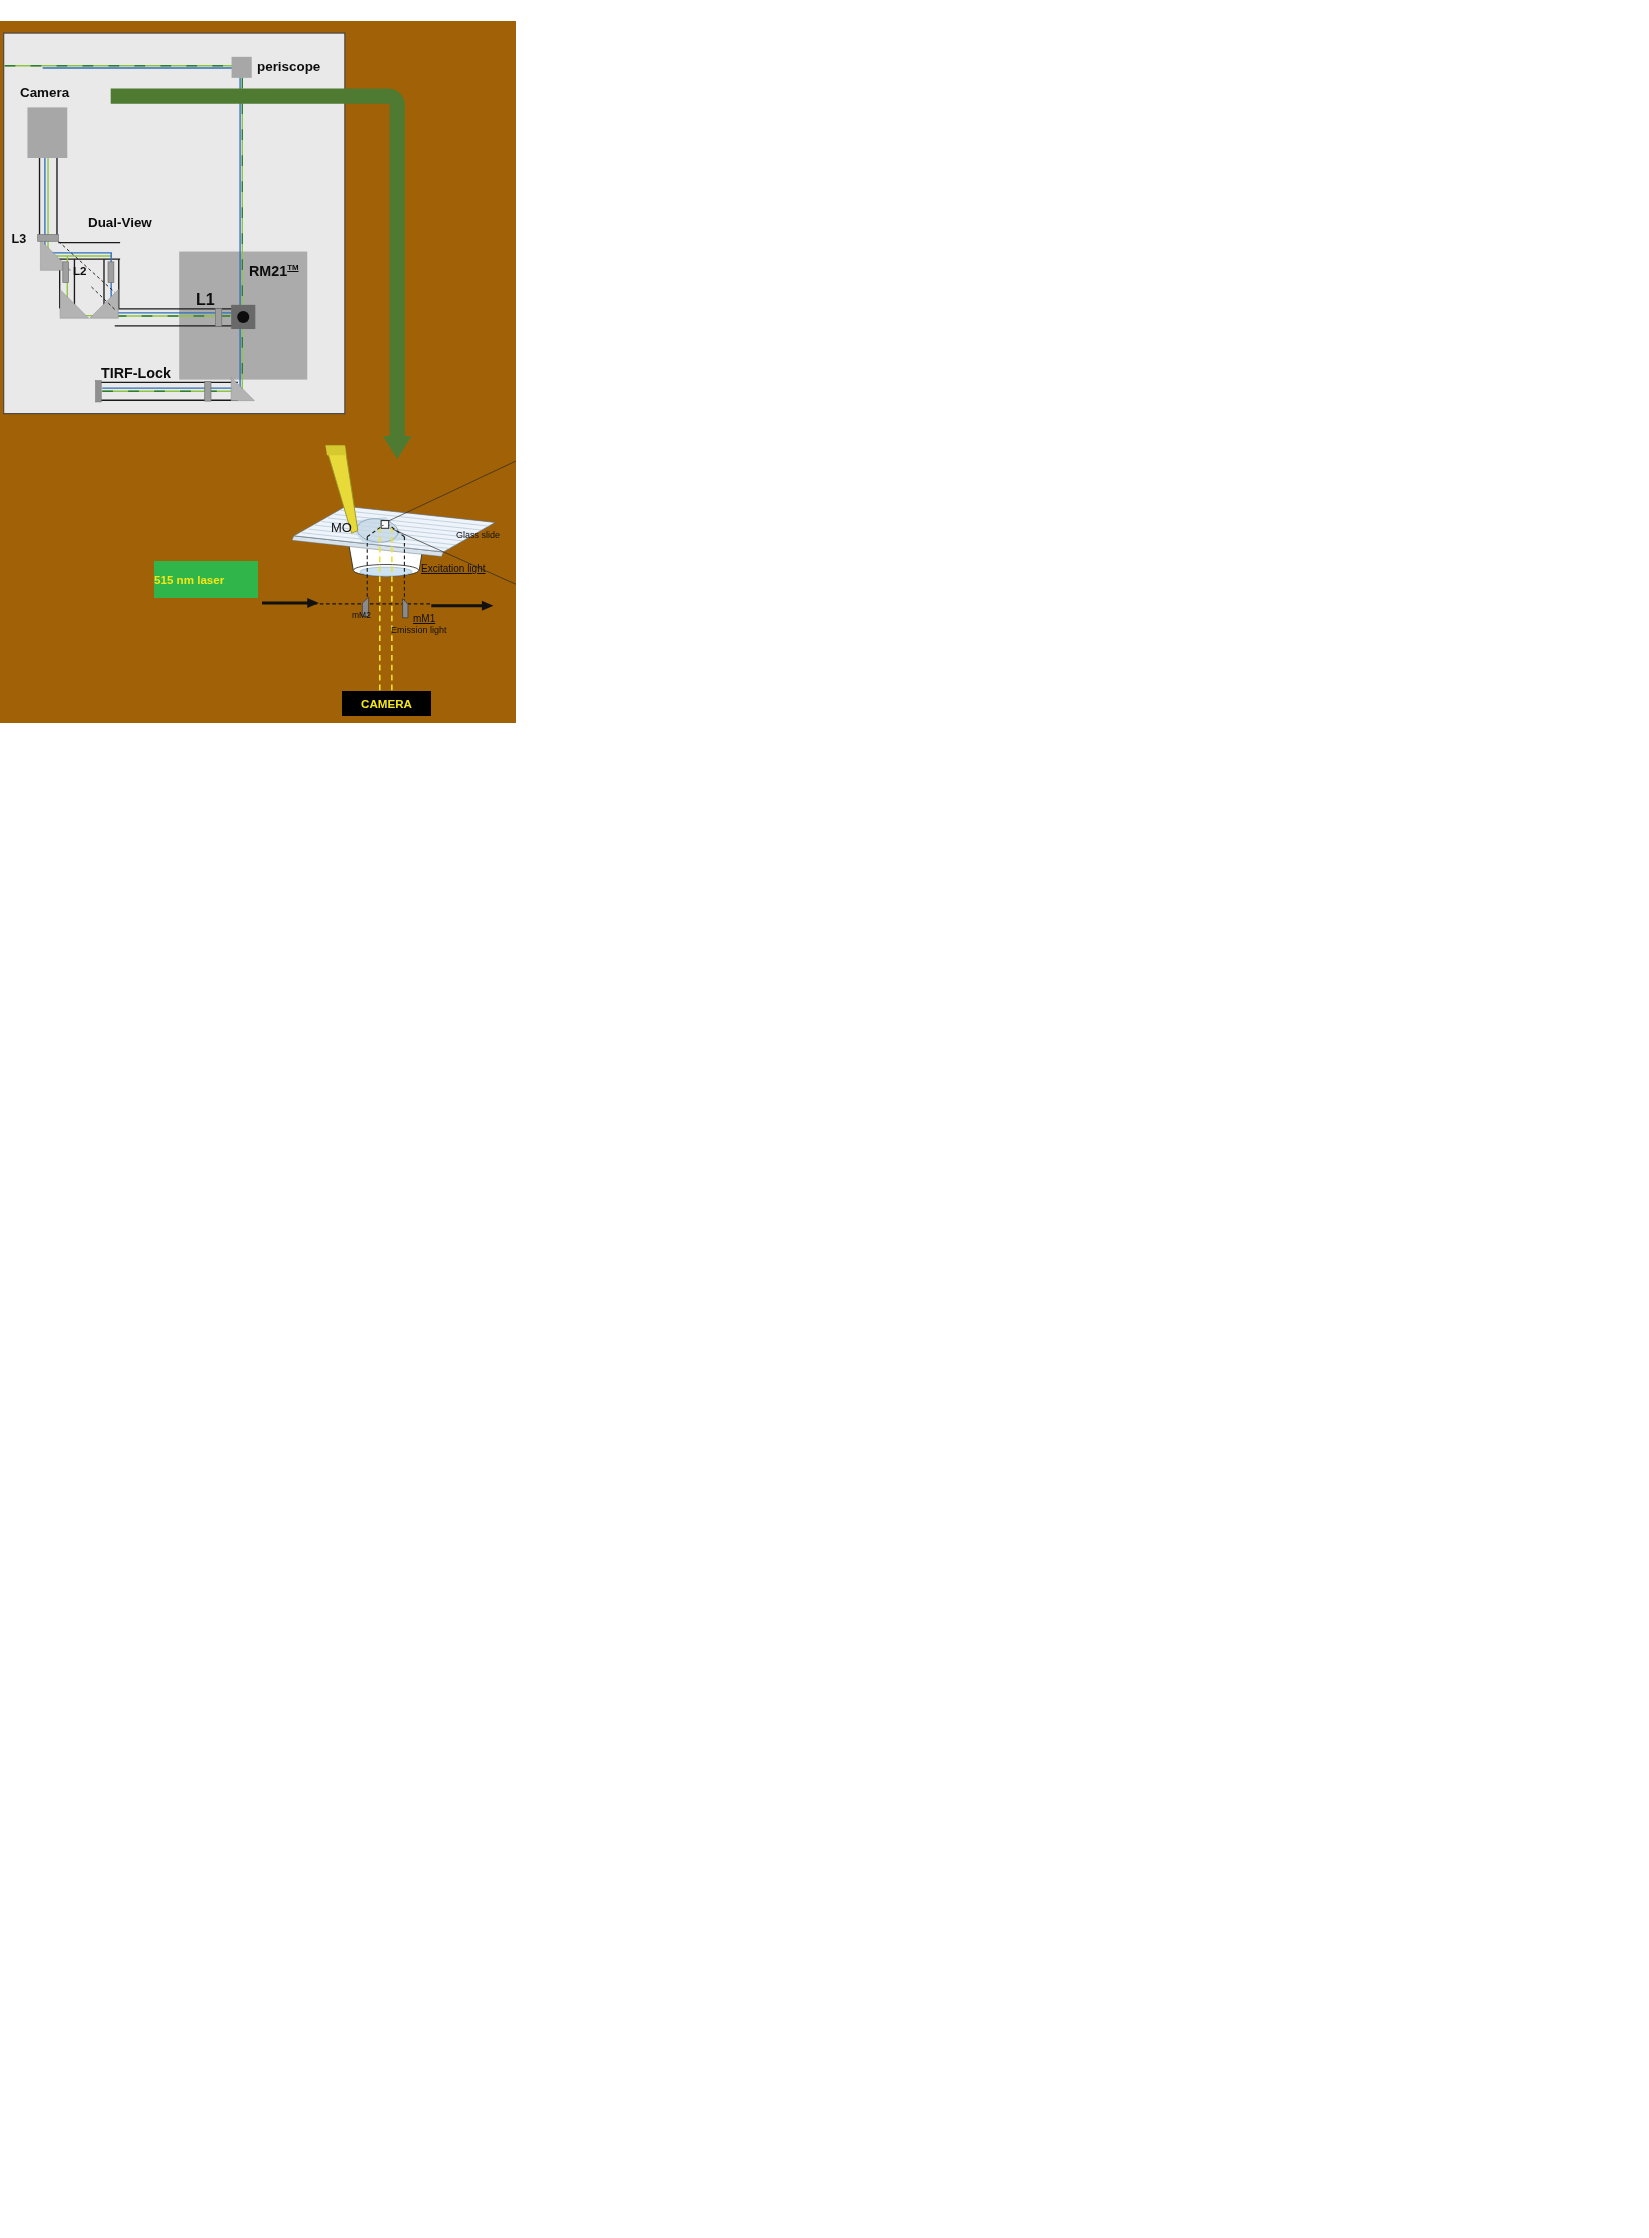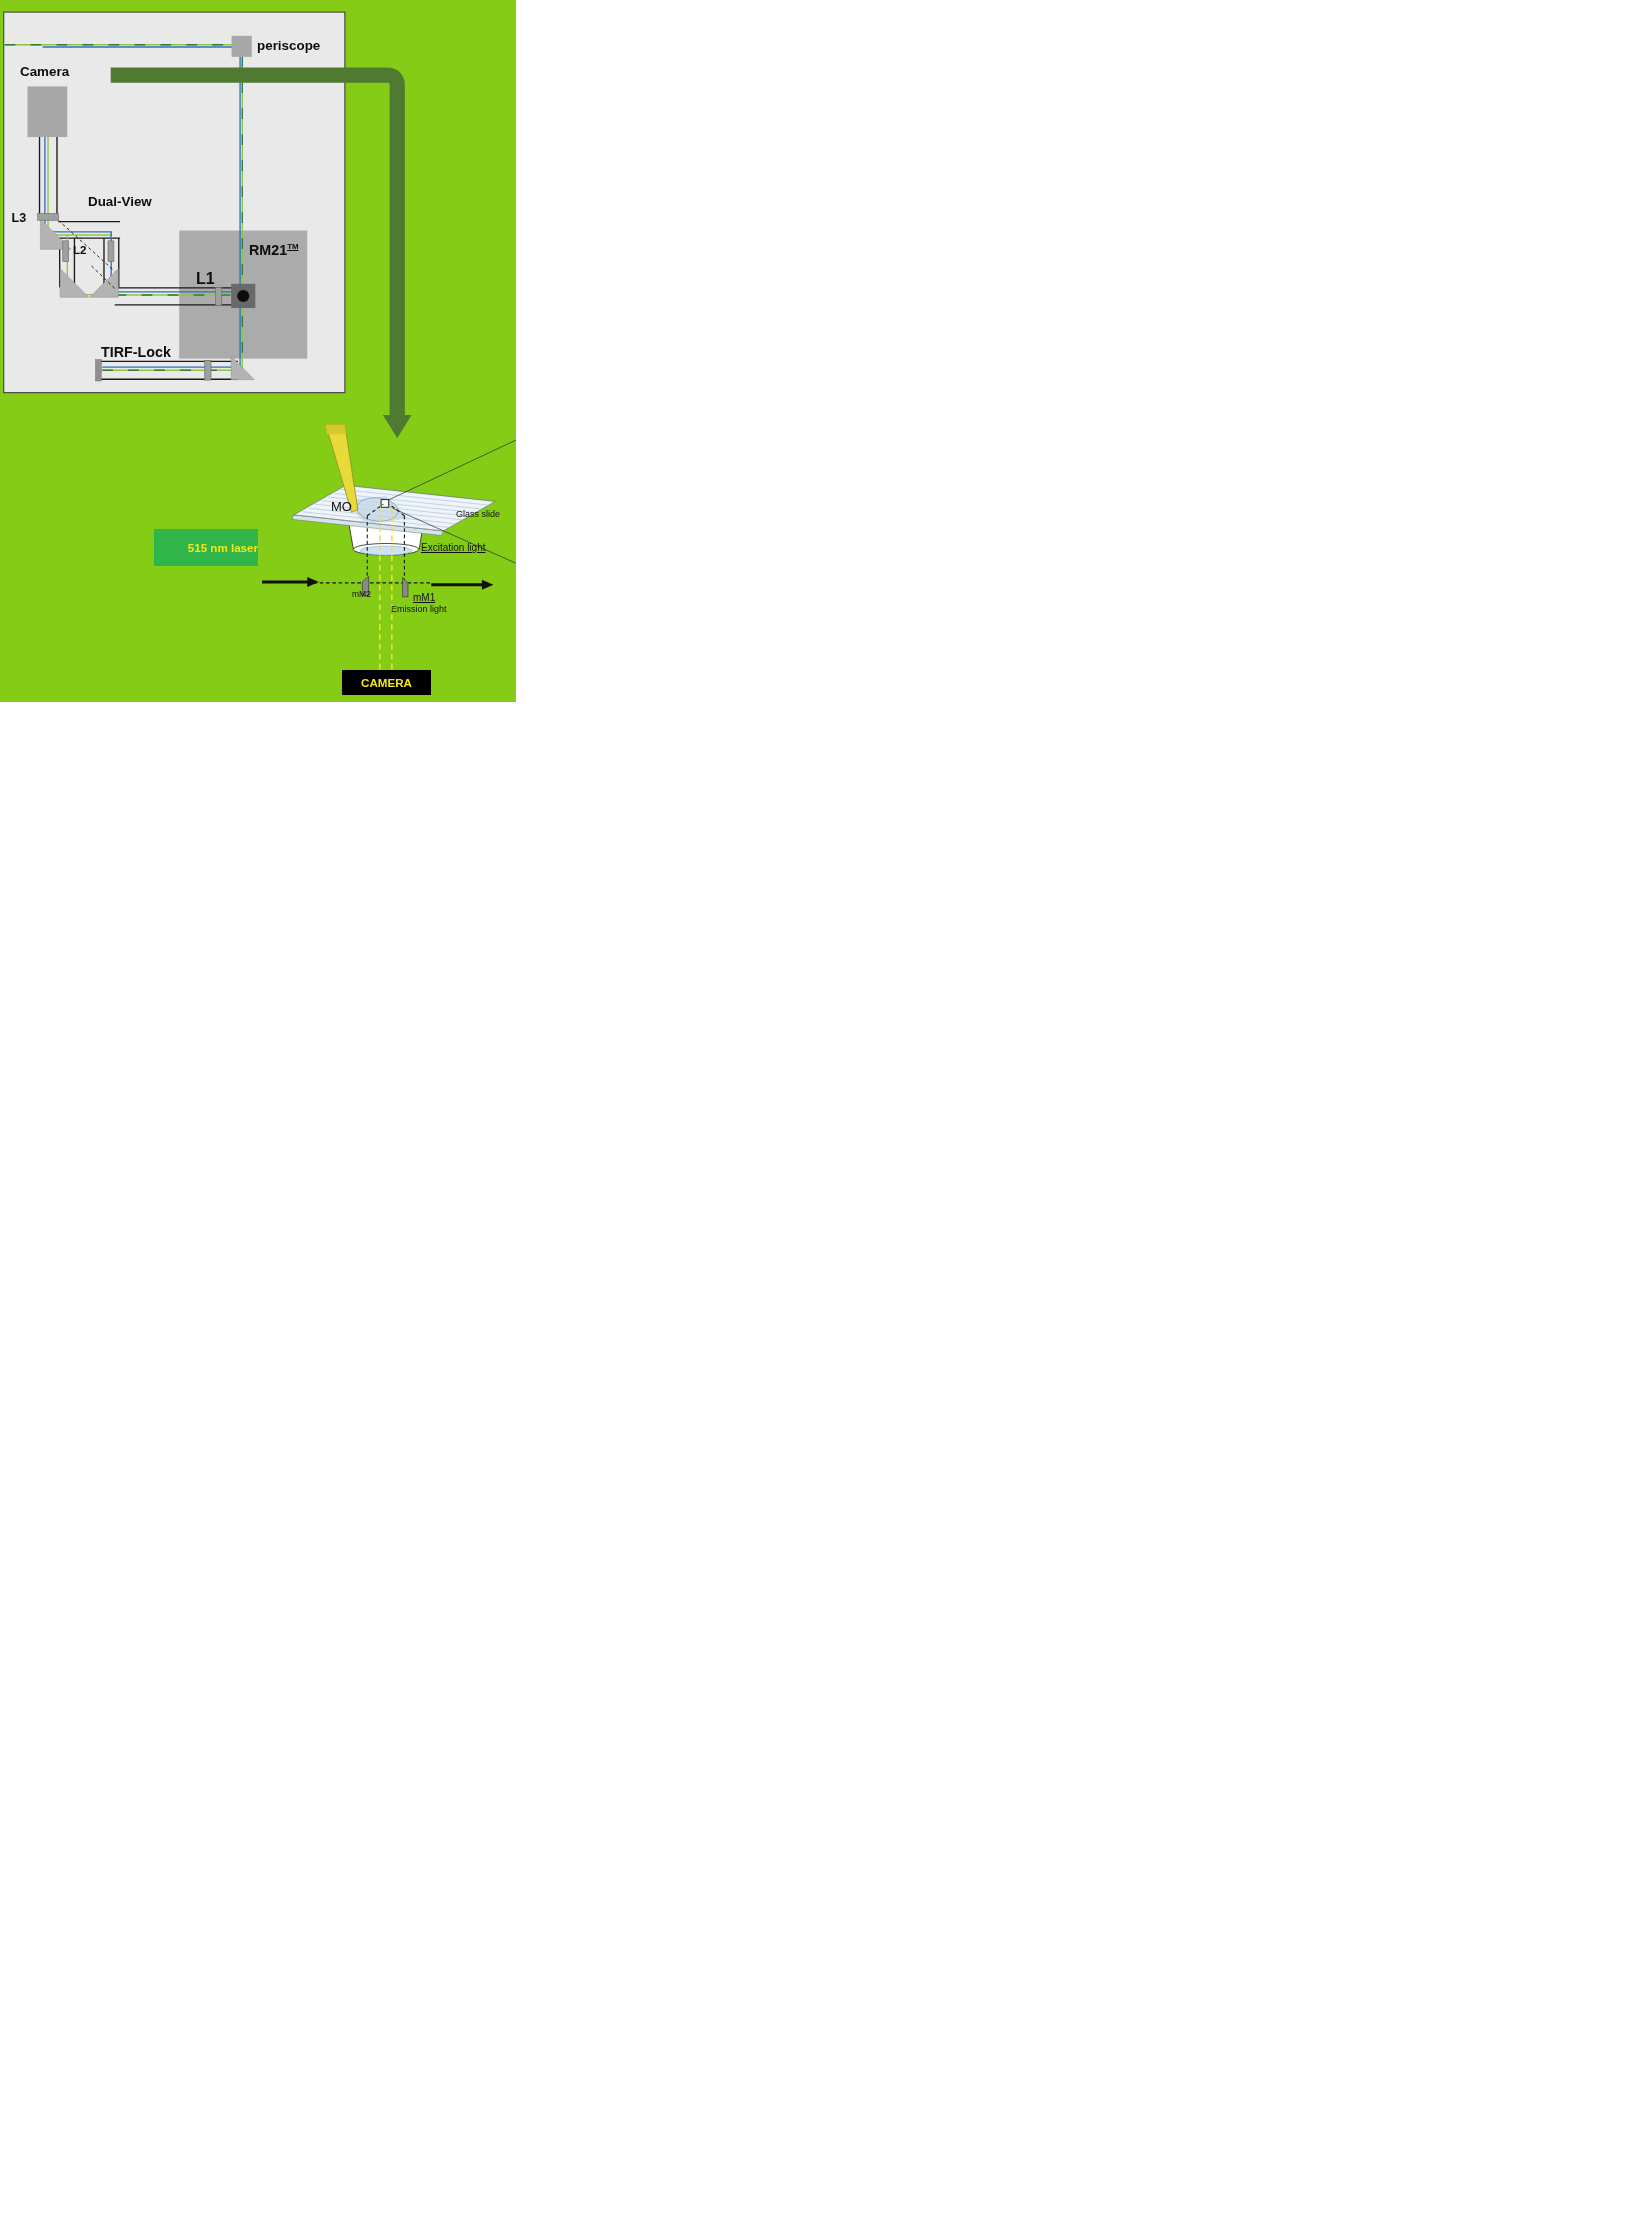--- a/index.html
+++ b/index.html
@@ -1,22 +1,23 @@
 <!DOCTYPE html>
 <html style="--beam-blue: #2e6fbe; --beam-green: #8cc63e; --beam-dark-green: #2e7d32; --arrow-green: #4e7b31; --laser-box-green: #2fb54a; --laser-text-yellow: #f5e61a; --emission-yellow: #efe32c; --panel-gray: #e9e9e9; --component-gray: #a7a7a7;font-size:7.2px"><head>
 <meta charset="utf-8">
 <style>
   html, body { margin: 0; padding: 0; background: #ffffff; }
   #canvas {
     position: relative;
     width: 516px;
     height: 702px;
-    background: #84cc16;
+    background: #a16207;
     overflow: hidden;
     font-family: "Liberation Sans", sans-serif;
+    margin-top: 21px;
   }
   svg.layer { position: absolute; left: 0; top: 0; }
 
   .lbl {
     position: absolute;
     font-family: "Liberation Sans", sans-serif;
     font-weight: bold;
     color: #0d0d0d;
     white-space: nowrap;
     line-height: 1;
@@ -42,25 +43,25 @@
   .dash-bs { stroke: #141414; stroke-width: 2; fill: none; stroke-dasharray: 7 6; }
   .emission { stroke: var(--emission-yellow, #efe32c); stroke-width: 3.5; fill: none; stroke-dasharray: 13 9; }
   .arrow-green { stroke: var(--arrow-green, #4e7b31); stroke-width: 34; fill: none; }
   .arrow-green-head { fill: var(--arrow-green, #4e7b31); }
   .thick-arrow { stroke: #111; stroke-width: 7; }
   .thick-arrow-head { fill: #111; }
   .thin-line { stroke: #222; stroke-width: 1.5; }
 
   .laser-box {
     position: absolute;
-    left: 154px; top: 529px; width: 104px; height: 37px;
+    left: 154px; top: 540px; width: 104px; height: 37px;
     background: var(--laser-box-green, #2fb54a);
     color: var(--laser-text-yellow, #f5e61a);
     font-weight: bold; font-size: 11.6px;
-    display: flex; align-items: center; justify-content: flex-end;
+    display: flex; align-items: center; justify-content: flex-start;
   }
   .camera-box {
     position: absolute;
     left: 342px; top: 670px; width: 89px; height: 25px;
     background: #000000;
     color: var(--laser-text-yellow, #f5e61a);
     font-weight: bold; font-size: 11.6px;
     display: flex; align-items: center; justify-content: center;
   }
 </style>

